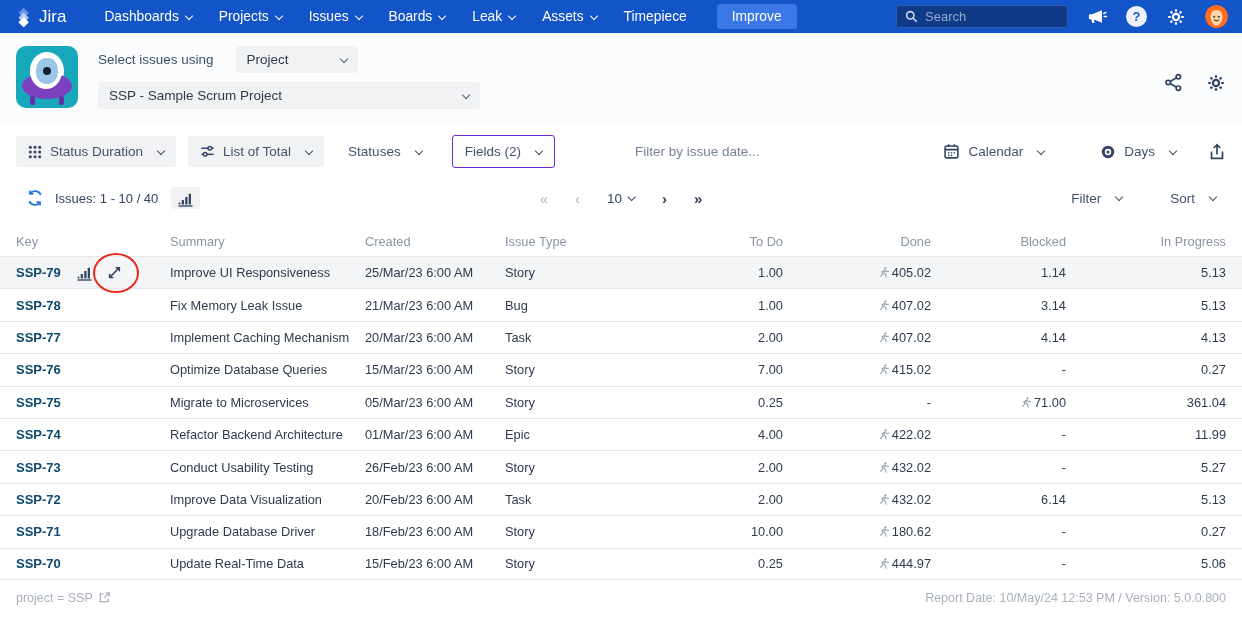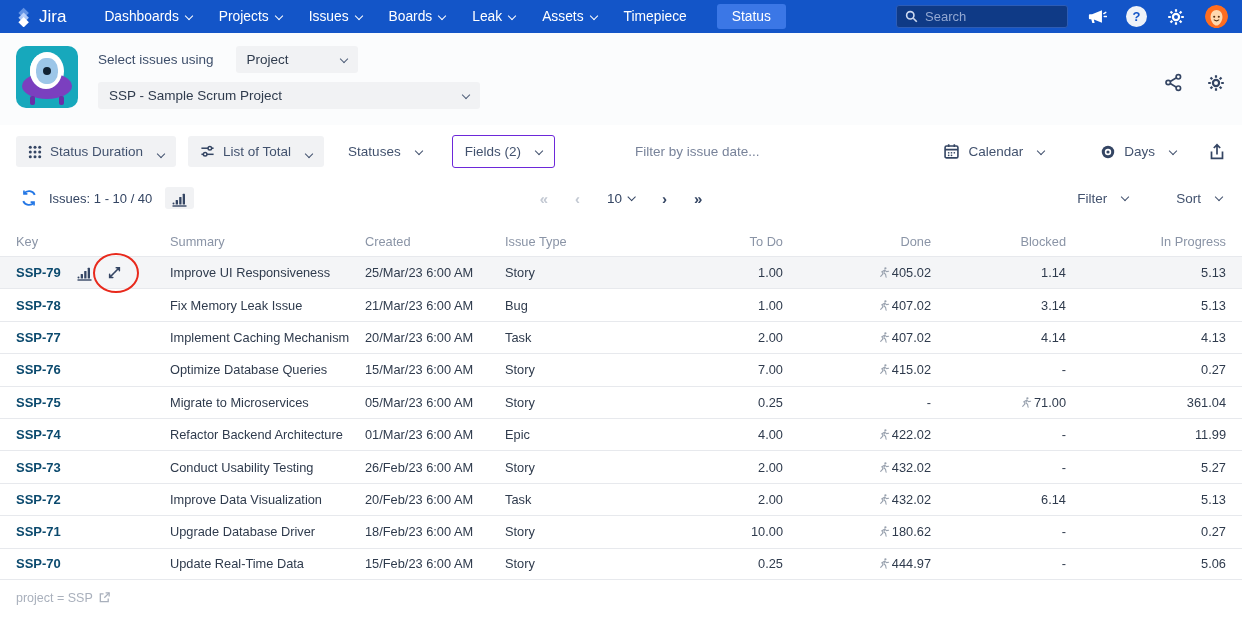--- a/index.html
+++ b/index.html
@@ -39,29 +39,29 @@
   .select { background:#f1f2f4; border-radius:3px; font-size:13.5px; color:#2f3b4d;
     display:flex; align-items:center; justify-content:space-between; padding:6px 11px; }
   .select .chev { color:#505f79; }
   .select.sm { width:122px; }
   .select.lg { width:382px; margin-top:9px; }
   .ah-right { margin-left:auto; display:flex; align-items:flex-start; gap:23px; padding-top:27px; }
 
   
   .toolbar { height:53px; display:flex; align-items:center; padding:0 16px; background:#fff; }
   .tb-btn { display:flex; align-items:center; gap:8px; font-size:13.5px; color:#42526e; padding:8px 12px; border-radius:3px; }
-  .tb-gray { background:#f1f2f4;align-items:flex-end; }
+  .tb-gray { background:#f1f2f4; }
   .tb-btn + .tb-btn { margin-left:12px; }
   .tb-outline { border:1px solid #6d28d9; margin-left:18px !important; }
   .date-input { border:none; outline:none; font-size:13.5px; color:#42526e; margin-left:80px; width:210px; background:transparent; }
   .date-input::placeholder { color:#78839a; }
   .tb-right { margin-left:auto; display:flex; align-items:center; gap:20px; }
 
   
-  .issues-bar { height:40px; display:flex; align-items:center; padding:0 20px; position:relative;justify-content:center; }
+  .issues-bar { height:40px; display:flex; align-items:center; padding:0 26px; position:relative;justify-content:center; }
   .count-label { font-size:13px; color:#344563; margin-left:11px; }
   .chart-toggle { margin-left:13px; background:#f1f2f4; border-radius:3px; padding:4px 6px 2px; }
   .pager { position:absolute; left:50%; transform:translateX(-50%); display:flex; align-items:center; gap:27px; font-size:15px; }
   .pg-dis { color:#c3c9d3; font-weight:600; }
   .pg-en { color:#344563; font-weight:600; }
   .pg-size { font-size:13.5px; font-weight:400; display:flex; align-items:center; }
   .bar-right { margin-left:auto; display:flex; align-items:center; gap:36px; font-size:13.5px; color:#3e4f6b; }
 
   
   .grid-row { display:grid; grid-template-columns:154px 195px 140px 112px 166px 148px 135px 1fr;
@@ -120,21 +120,21 @@
         <span class="chev"></span>
       </a>
     <a class="nav-item">
         <span>Assets</span>
         <span class="chev"></span>
       </a>
     <a class="nav-item">
         <span>Timepiece</span>
       </a>
   </div>
-  <button class="create-btn">Status</button>
+  <button class="create-btn">Improve</button>
   <div class="nav-right">
     <div class="search-box">
       <span>
         <svg width="13" height="13" viewBox="0 0 16 16" fill="none" stroke="#cdd9f0" stroke-width="2">
           <circle cx="6.5" cy="6.5" r="4.5"></circle>
             <path d="M10.2 10.2L14.5 14.5"></path>
         </svg>
       </span>
       <input placeholder="Search" style="">
     </div>
@@ -625,13 +625,14 @@
   <a class="footer-left">
     <span>project = SSP</span>
     <span>
       <svg width="13" height="13" viewBox="0 0 14 14" fill="none" stroke="#a9b0bc" stroke-width="1.4">
         <path d="M6 3H2.5v8.5H11V8"></path>
           <path d="M8.2 2H12v3.8"></path>
           <path d="M12 2L6.8 7.2"></path>
       </svg>
     </span>
   </a>
+  <span>Report Date: 10/May/24 12:53 PM / Version: 5.0.0.800</span>
 </div>
 
 </body></html>

